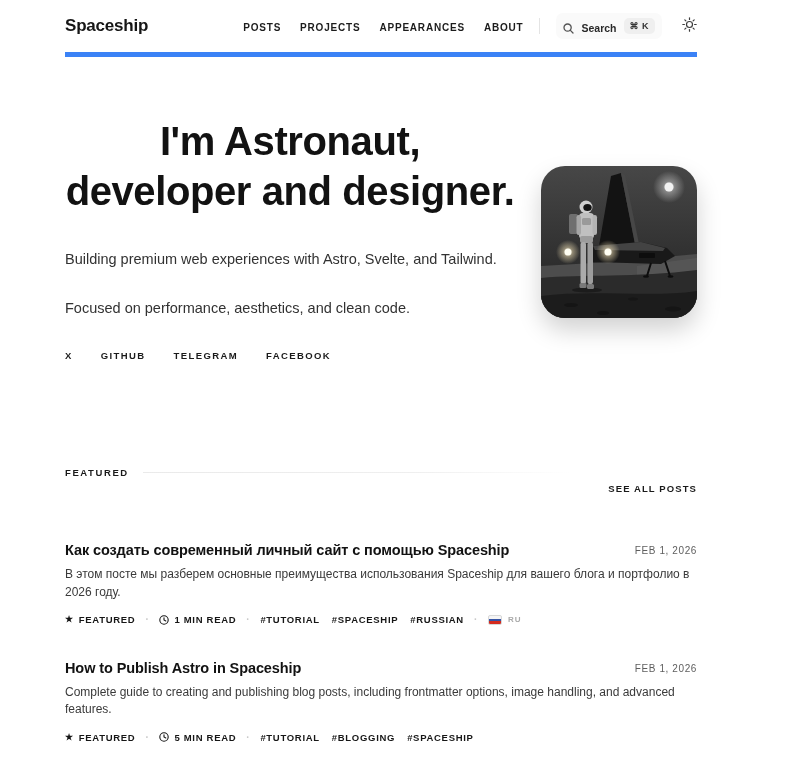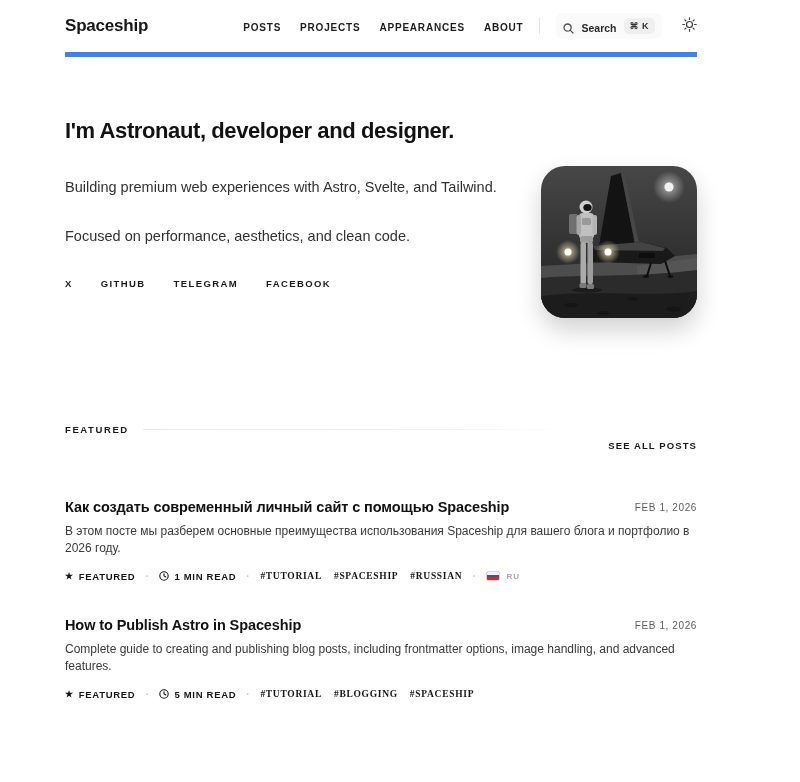--- a/index.html
+++ b/index.html
@@ -22,22 +22,22 @@
     font-family:inherit; }
   .search-btn .search-label { font-size:10.5px; font-weight:700; color:#2a2a2a; }
   .kbd { background:#efefef; border-radius:5px; padding:3px 6px;
     font-size:9px; font-weight:700; color:#333; letter-spacing:0.5px; }
   .theme-btn { background:none; border:none; margin-left:20px; cursor:pointer;
     display:flex; align-items:center; }
 
   
   .hero { display:flex; justify-content:space-between; margin-top:60px; }
   .hero-left { width:450px; }
-  .hero-title { font-size:22px; line-height:1.24; font-weight:800;
-    letter-spacing:-0.4px; color:#121212; }
+  .hero-title { font-size:40px; line-height:1.24; font-weight:800;
+    letter-spacing:-0.4px; color:#121212;text-align:center; }
   .hero-p { font-size:14.5px; line-height:1.52; color:#323232; margin-top:27px; }
   .hero-p.first { margin-top:32px; }
   .social-row { display:flex; gap:28px; margin-top:31px; }
   .social-row a { font-size:9.5px; font-weight:700; letter-spacing:1.4px;
     color:#1a1a1a; text-decoration:none; cursor:pointer; }
   .hero-image { width:156px; height:152px; border-radius:24px; overflow:hidden;
     margin-top:49px; box-shadow:0 12px 24px rgba(0,0,0,0.18); flex-shrink:0; }
   .hero-image svg { display:block; }
 
   
@@ -56,21 +56,21 @@
   .post-title { font-size:14.5px; font-weight:800; color:#121212; letter-spacing:-0.1px;
     cursor:pointer; }
   .post-date { font-size:10px; color:#5e5e5e; letter-spacing:0.6px;
     white-space:nowrap; margin-left:24px; padding-top:3px;padding-left:32px; }
   .post-desc { font-size:12px; color:#3a3a3a; margin-top:8px; line-height:1.45; }
   .post-meta { display:flex; align-items:center; margin-top:13px;
     font-size:9.5px; font-weight:700; letter-spacing:0.7px; color:#161616; }
   .meta-item { display:flex; align-items:center; gap:5px; }
   .star-glyph { font-size:9px; line-height:1; }
   .dot { color:#c9c9c9; margin:0 10px; font-size:10px; }
-  .tags { display:flex; gap:12px;font-family:Liberation Serif, serif; }
+  .tags { display:flex; gap:12px; }
   .tag { cursor:pointer; }
   .lang-chip { display:flex; align-items:center; gap:6px; }
   .flag-ru { width:14px; height:10px; border-radius:2px; display:inline-block;
     border:0.5px solid #d8d8d8;
     background:linear-gradient(to bottom,#f5f5f5 0%,#f5f5f5 33%,#3654a5 33%,#3654a5 66%,#d52b1e 66%,#d52b1e 100%); }
   .lang-code { font-size:8px; font-weight:700; letter-spacing:1px; color:#a9a9a9; }
   .clock-icon, .search-icon { display:inline-flex; }
 </style>
 </head>
 <body>

